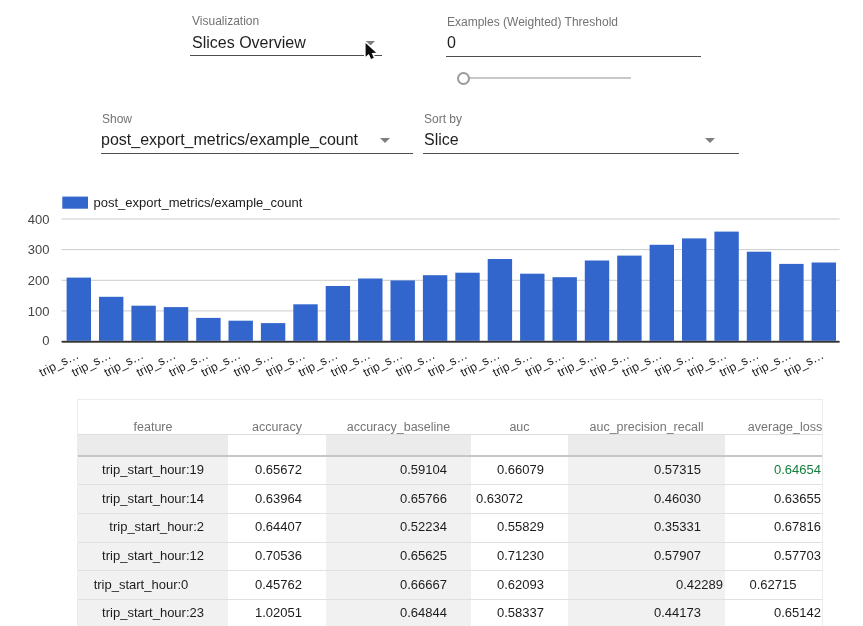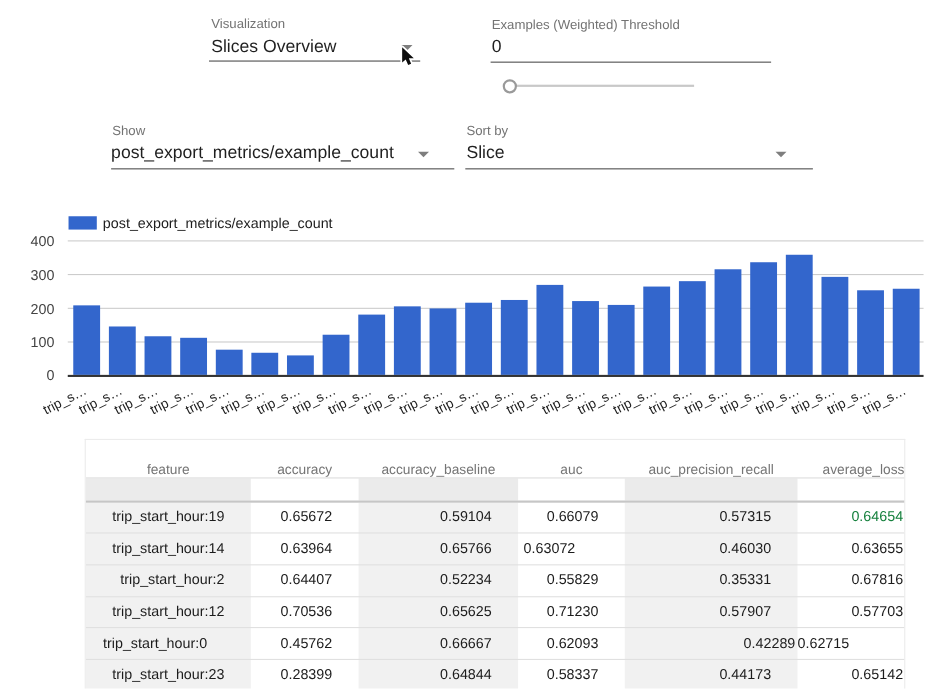--- a/index.html
+++ b/index.html
@@ -132,24 +132,24 @@
     <div style="position:absolute;left:248px;top:148.1px;width:121px;text-align:right;font-size:13px;color:#1c1c1c">0.65625</div>
     <div style="position:absolute;left:393px;top:148.1px;width:73px;text-align:right;font-size:13px;color:#1c1c1c">0.71230</div>
     <div style="position:absolute;left:490px;top:148.1px;width:133px;text-align:right;font-size:13px;color:#1c1c1c">0.57907</div>
     <div style="position:absolute;left:647px;top:148.1px;width:96px;text-align:right;font-size:13px;color:#1c1c1c">0.57703</div>
     <div style="position:absolute;left:0;top:170.2px;width:746px;height:1px;background:#e0e0e0"></div>
     <div style="position:absolute;left:0px;top:176.8px;width:126px;text-align:center;font-size:13px;color:#1c1c1c">trip_start_hour:0</div>
     <div style="position:absolute;left:150px;top:176.8px;width:74px;text-align:right;font-size:13px;color:#1c1c1c">0.45762</div>
     <div style="position:absolute;left:248px;top:176.8px;width:121px;text-align:right;font-size:13px;color:#1c1c1c">0.66667</div>
     <div style="position:absolute;left:393px;top:176.8px;width:73px;text-align:right;font-size:13px;color:#1c1c1c">0.62093</div>
     <div style="position:absolute;left:512px;top:176.8px;width:133px;text-align:right;font-size:13px;color:#1c1c1c">0.42289</div>
-    <div style="position:absolute;left:647px;top:176.8px;width:96px;text-align:left;font-size:13px;color:#1c1c1c">0.62715</div>
+    <div style="position:absolute;left:647px;top:176.8px;width:96px;text-align:center;font-size:13px;color:#1c1c1c">0.62715</div>
     <div style="position:absolute;left:0;top:198.8px;width:746px;height:1px;background:#e0e0e0"></div>
     <div style="position:absolute;left:0px;top:205.4px;width:126px;text-align:right;font-size:13px;color:#1c1c1c">trip_start_hour:23</div>
-    <div style="position:absolute;left:150px;top:205.4px;width:74px;text-align:right;font-size:13px;color:#1c1c1c">0.28399</div>
+    <div style="position:absolute;left:150px;top:205.4px;width:74px;text-align:right;font-size:13px;color:#1c1c1c">1.02051</div>
     <div style="position:absolute;left:248px;top:205.4px;width:121px;text-align:right;font-size:13px;color:#1c1c1c">0.64844</div>
     <div style="position:absolute;left:393px;top:205.4px;width:73px;text-align:right;font-size:13px;color:#1c1c1c">0.58337</div>
     <div style="position:absolute;left:490px;top:205.4px;width:133px;text-align:right;font-size:13px;color:#1c1c1c">0.44173</div>
     <div style="position:absolute;left:647px;top:205.4px;width:96px;text-align:right;font-size:13px;color:#1c1c1c">0.65142</div>
   </div>
 <svg style="position:absolute;left:362px;top:40px" width="24" height="28" viewBox="0 0 24 28">
 <g transform="translate(3.6,3.0) scale(0.88)">
 <path d="M 0 0 L 0 15.6 L 3.7 12.6 L 6.2 18.3 L 9.3 16.9 L 6.9 11.4 L 12 11.2 Z" fill="#ffffff" stroke="#ffffff" stroke-width="3.6" stroke-linejoin="round"></path>
 <path d="M 0 0 L 0 15.6 L 3.7 12.6 L 6.2 18.3 L 9.3 16.9 L 6.9 11.4 L 12 11.2 Z" fill="#0d0d0d"></path>
 </g>

